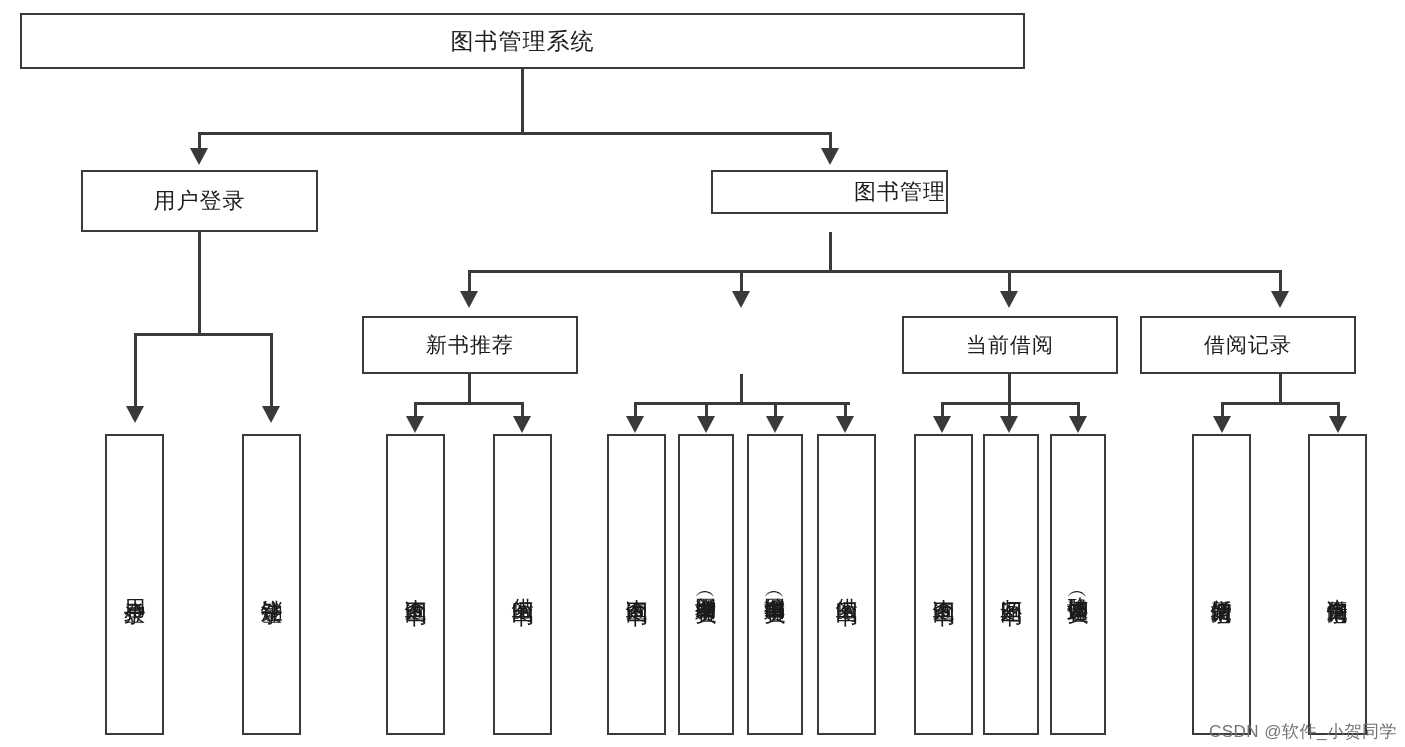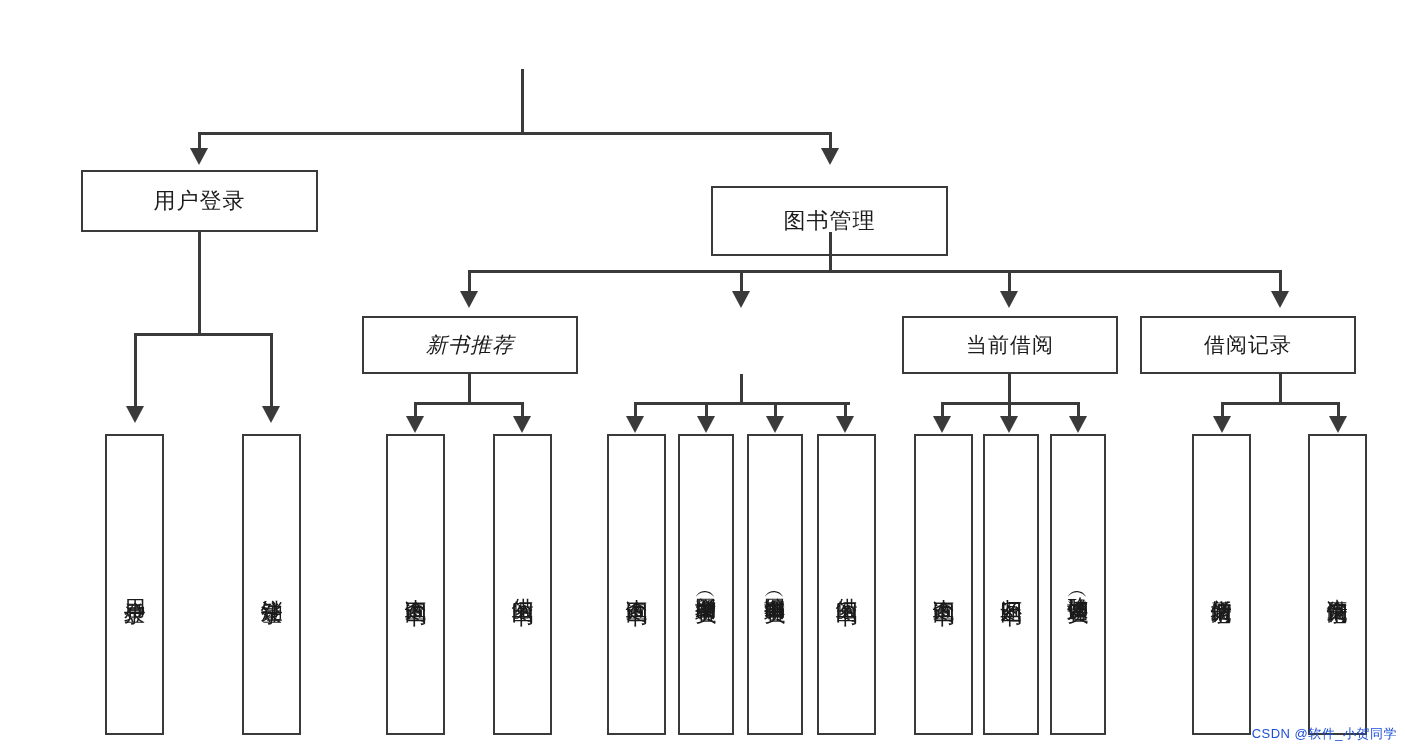--- a/index.html
+++ b/index.html
@@ -75,46 +75,49 @@
     width:0;height:0;
     border-left:9px solid transparent;
     border-right:9px solid transparent;
     border-top:17px solid #3a3a3a;
   }
   
   #watermark{
     position:absolute;
     right:8px;
     bottom:4px;
-    font-size:13px;
-    color:#1d4ed8;
+    font-size:17px;
+    color:#737373;
     letter-spacing:0.5px;
     white-space:nowrap;
     user-select:none;
   }
 </style>
 </head>
 <body>
 
 <div id="canvas">
 
+  <div class="node root" style="left:20px;top:13px;width:1005px;height:56px;">
+    <span>图书管理系统</span>
+  </div>
 
   <div class="vline" style="left:521px;top:69px;height:65px;"></div>
 
   <div class="hline" style="left:198px;top:132px;width:632px;"></div>
 
   <div class="vline" style="left:198px;top:132px;height:18px;"></div>
   <div class="arrow" style="left:190px;top:148px;"></div>
   <div class="vline" style="left:829px;top:132px;height:18px;"></div>
   <div class="arrow" style="left:821px;top:148px;"></div>
 
   <div class="node lvl2" style="left:81px;top:170px;width:237px;height:62px;">
     <span>用户登录</span>
   </div>
-  <div class="node lvl2" style="left:711px;top:186px;width:237px;height:70px;">
+  <div class="node lvl2" style="left:711px;top:170px;width:237px;height:44px;justify-content:flex-end;">
     <span>图书管理</span>
   </div>
 
   <div class="vline" style="left:198px;top:232px;height:103px;"></div>
   <div class="hline" style="left:134px;top:333px;width:139px;"></div>
   <div class="vline" style="left:134px;top:333px;height:75px;"></div>
   <div class="arrow" style="left:126px;top:406px;"></div>
   <div class="vline" style="left:270px;top:333px;height:75px;"></div>
   <div class="arrow" style="left:262px;top:406px;"></div>
 
@@ -122,21 +125,21 @@
   <div class="hline" style="left:468px;top:270px;width:814px;"></div>
   <div class="vline" style="left:468px;top:270px;height:23px;"></div>
   <div class="arrow" style="left:460px;top:291px;"></div>
   <div class="vline" style="left:740px;top:270px;height:23px;"></div>
   <div class="arrow" style="left:732px;top:291px;"></div>
   <div class="vline" style="left:1008px;top:270px;height:23px;"></div>
   <div class="arrow" style="left:1000px;top:291px;"></div>
   <div class="vline" style="left:1279px;top:270px;height:23px;"></div>
   <div class="arrow" style="left:1271px;top:291px;"></div>
 
-  <div class="node lvl3" style="left:362px;top:316px;width:216px;height:58px;font-style:italic;">
+  <div class="node lvl3" style="left:362px;top:316px;width:216px;height:58px;">
     <span>新书推荐</span>
   </div>
   <div class="node lvl3" style="left:902px;top:316px;width:216px;height:58px;">
     <span>当前借阅</span>
   </div>
   <div class="node lvl3" style="left:1140px;top:316px;width:216px;height:58px;">
     <span>借阅记录</span>
   </div>
 
   <div class="vline" style="left:468px;top:374px;height:30px;"></div>

